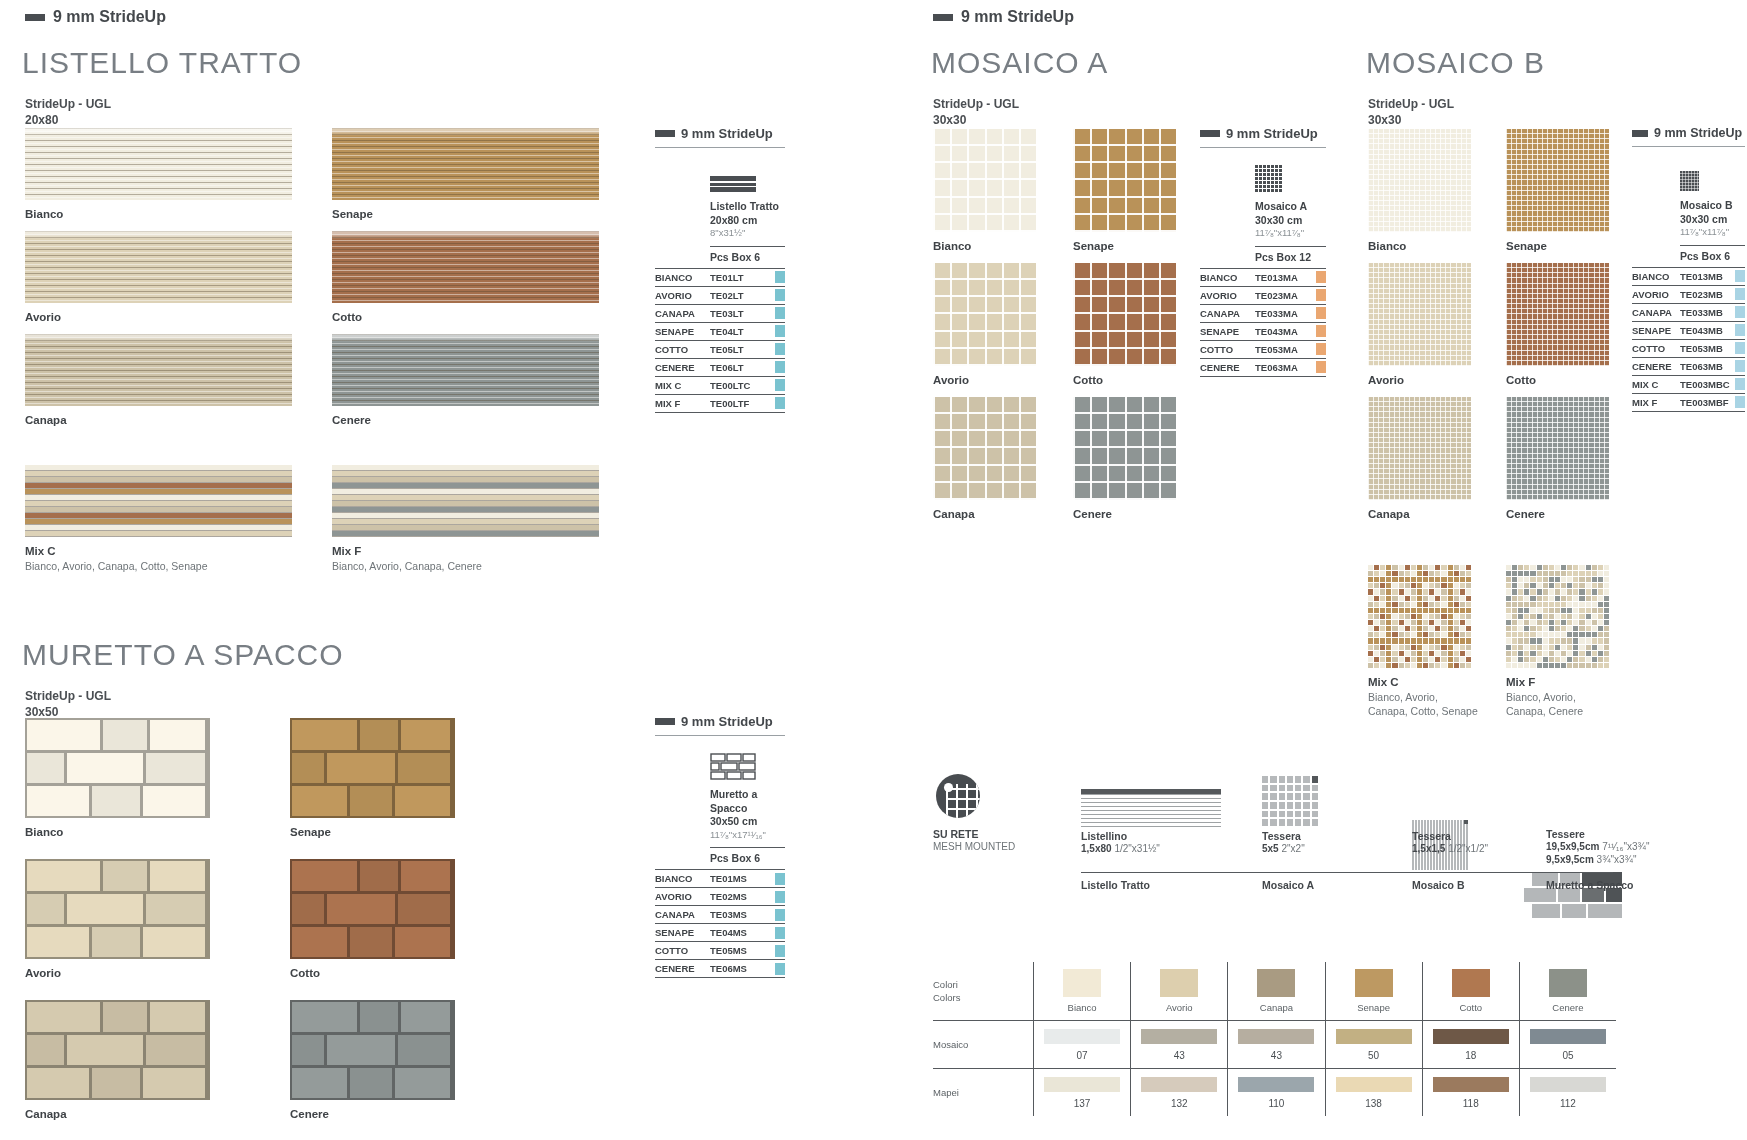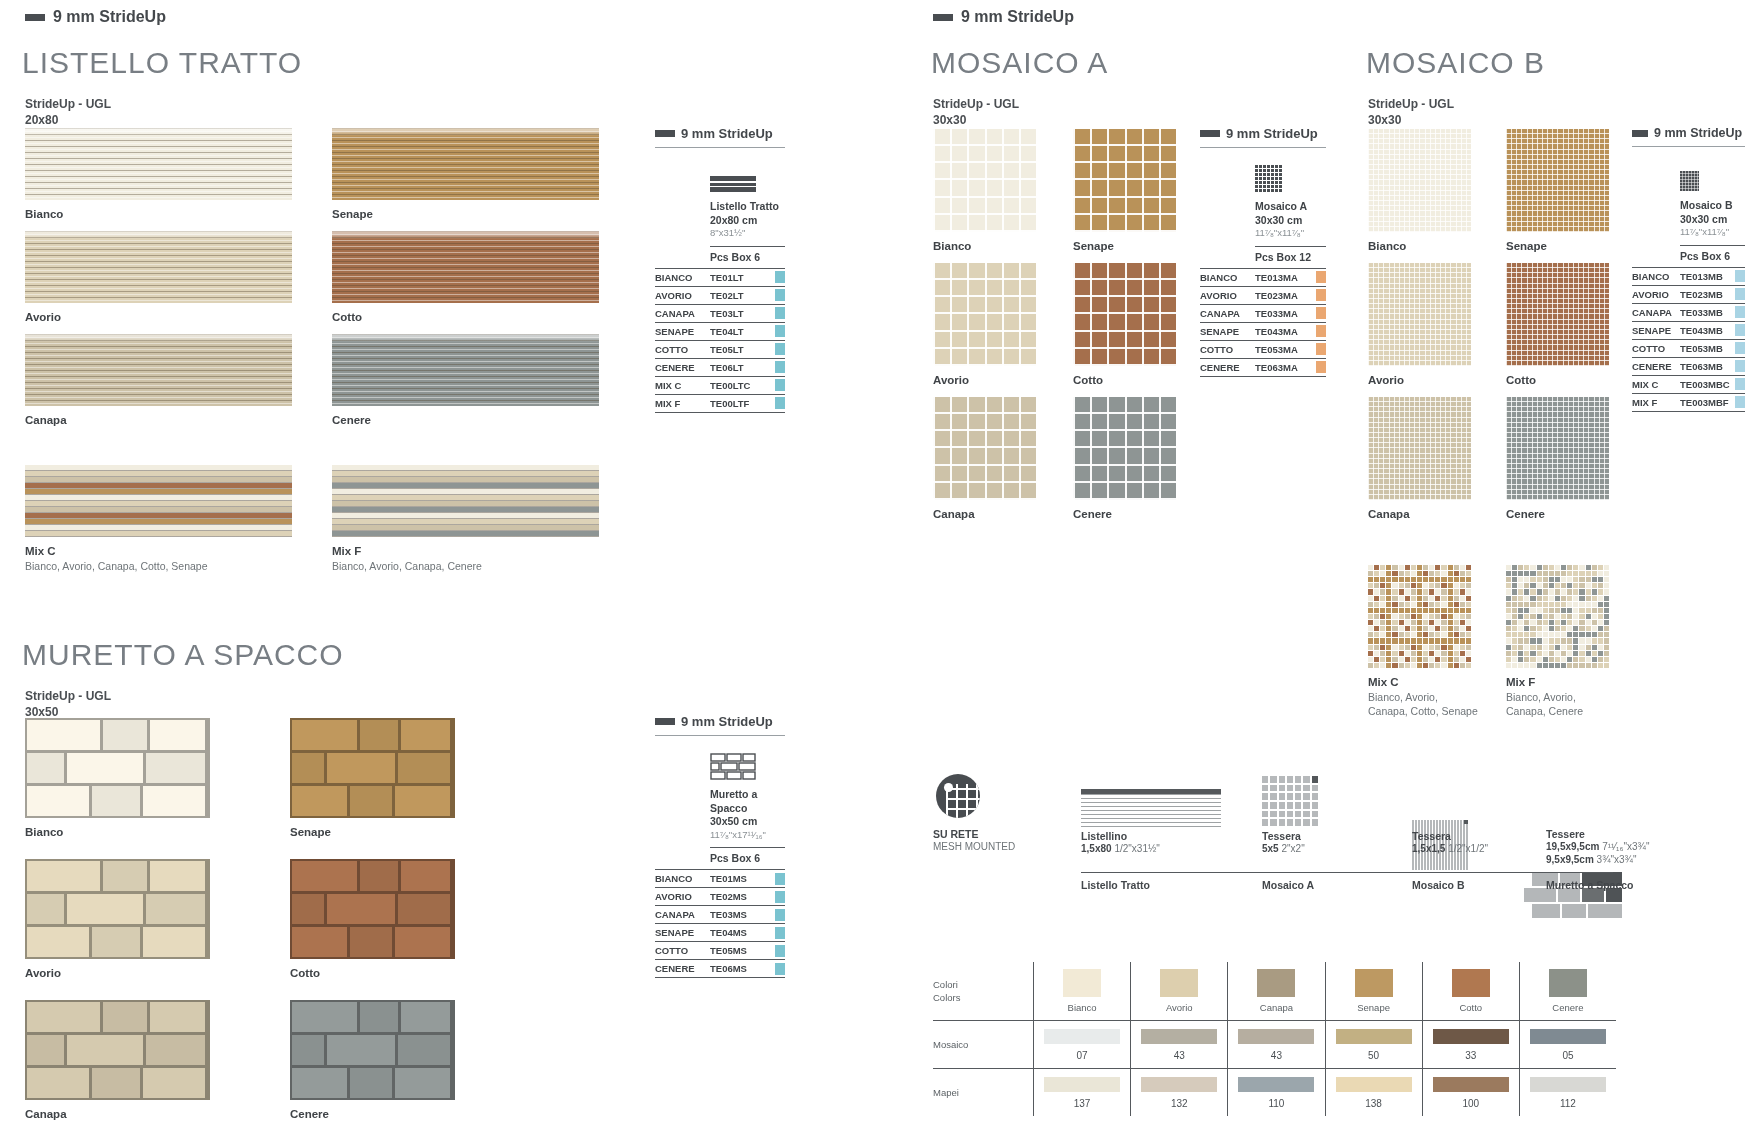--- a/index.html
+++ b/index.html
@@ -1283,21 +1283,21 @@
         <div class="g-cell">
             <div class="g-bar" style="background-color: rgb(182, 174, 160);"></div>
             <div class="g-code">43</div>
           </div>
         <div class="g-cell">
             <div class="g-bar" style="background-color: rgb(194, 176, 131);"></div>
             <div class="g-code">50</div>
           </div>
         <div class="g-cell">
             <div class="g-bar" style="background-color: rgb(110, 88, 71);"></div>
-            <div class="g-code">33</div>
+            <div class="g-code">18</div>
           </div>
         <div class="g-cell">
             <div class="g-bar" style="background-color: rgb(127, 138, 146);"></div>
             <div class="g-code">05</div>
           </div>
       </div>
       <div class="g-row" style="height:47px;">
         <div class="g-label">Mapei</div>
         <div class="g-cell">
             <div class="g-bar" style="background-color: rgb(234, 230, 215);"></div>
@@ -1310,21 +1310,21 @@
         <div class="g-cell">
             <div class="g-bar" style="background-color: rgb(155, 166, 172);"></div>
             <div class="g-code">110</div>
           </div>
         <div class="g-cell">
             <div class="g-bar" style="background-color: rgb(234, 217, 180);"></div>
             <div class="g-code">138</div>
           </div>
         <div class="g-cell">
             <div class="g-bar" style="background-color: rgb(155, 122, 94);"></div>
-            <div class="g-code">100</div>
+            <div class="g-code">118</div>
           </div>
         <div class="g-cell">
             <div class="g-bar" style="background-color: rgb(216, 216, 212);"></div>
             <div class="g-code">112</div>
           </div>
       </div>
     </div>
   </div>
 
 </div>

